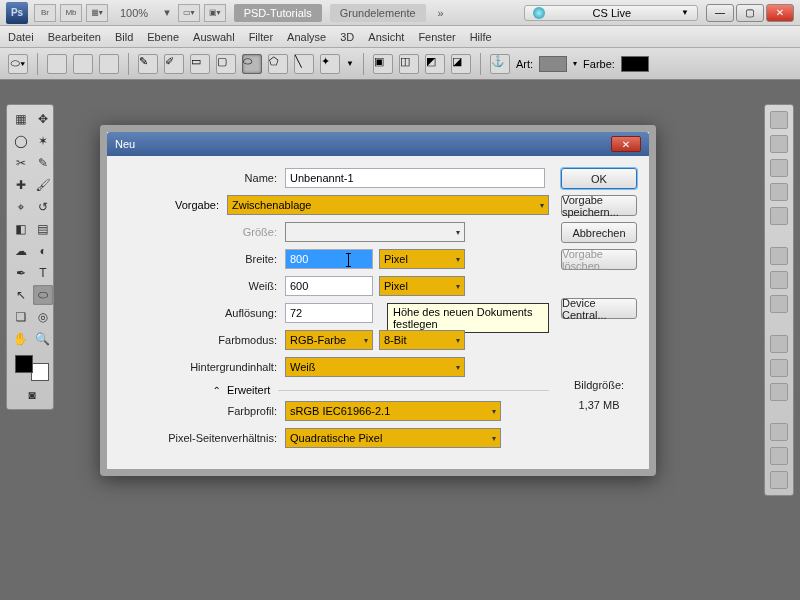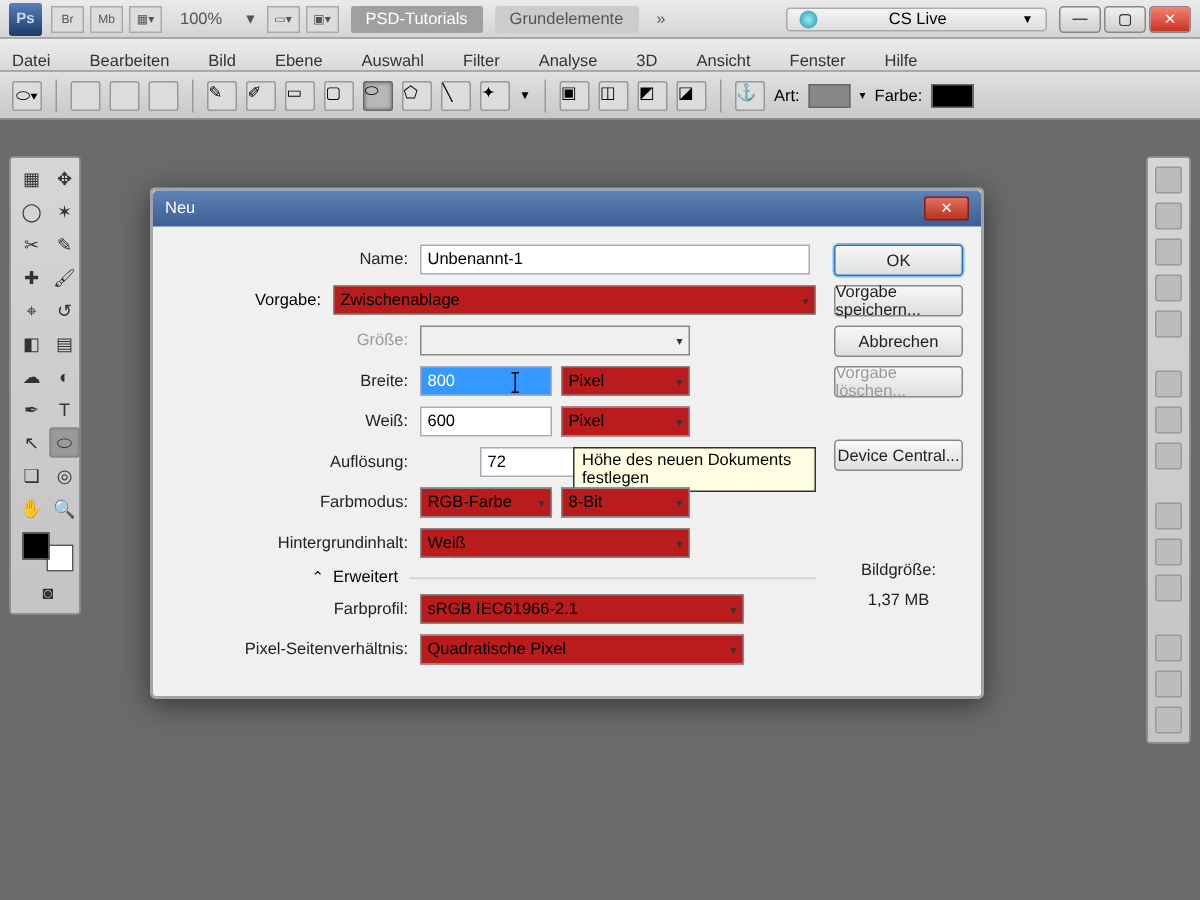--- a/index.html
+++ b/index.html
@@ -14,21 +14,21 @@
 .tab-like.active { background: #a0a0a0; color: #fff; }
 .spacer { flex: 1; }
 .window-btns { display: flex; gap: 2px; }
 .wbtn { width: 28px; height: 18px; border: 1px solid #888; border-radius: 3px; display: flex; align-items: center; justify-content: center; font-size: 10px; }
 .wbtn.min { background: linear-gradient(#f0f0f0,#d0d0d0); }
 .wbtn.max { background: linear-gradient(#f0f0f0,#d0d0d0); }
 .wbtn.close { background: linear-gradient(#f58070,#c93020); color: #fff; }
 .cslive { width: 12px; height: 12px; border-radius: 50%; background: radial-gradient(#a0ecf6,#1592a8); margin-right: 4px; }
 
 
-.menu-bar { height: 22px; background: linear-gradient(#ececec,#d9d9d9); border-bottom: 1px solid #aaa; display: flex; align-items: flex-end; padding: 0 8px; gap: 26px; }
+.menu-bar { height: 22px; background: linear-gradient(#ececec,#d9d9d9); border-bottom: 1px solid #aaa; display: flex; align-items: center; padding: 0 8px; gap: 14px; }
 .menu-item { color: #333; cursor: default; }
 
 
 .options-bar { height: 32px; background: linear-gradient(#e0e0e0,#c8c8c8); border-bottom: 1px solid #888; display: flex; align-items: center; padding: 0 8px; gap: 6px; }
 .sep { width: 1px; height: 22px; background: #999; margin: 0 3px; }
 .opt-icon { width: 20px; height: 20px; border: 1px solid #999; background: #dcdcdc; border-radius: 2px; }
 .opt-icon.selected { background: #b8b8b8; border-color: #666; box-shadow: inset 0 0 3px #666; }
 .swatch { width: 28px; height: 16px; border: 1px solid #666; background: #888; }
 .swatch.black { background: #000; }
 
@@ -38,35 +38,35 @@
 .tool.active { background: #9a9a9a; box-shadow: inset 0 0 2px #555; }
 .color-swatches { grid-column: 1/3; height: 30px; position: relative; margin-top: 2px;}
 .bgsw { position: absolute; width: 18px; height: 18px; background: #fff; border: 1px solid #555; right: 4px; bottom: 2px; }
 .fgsw { position: absolute; width: 18px; height: 18px; background: #000; border: 1px solid #555; left: 4px; top: 2px; }
 
 
 .right-strip { position: absolute; right: 6px; top: 104px; width: 30px; background: linear-gradient(#d6d6d6,#c4c4c4); border: 1px solid #888; border-radius: 3px; display: flex; flex-direction: column; gap: 6px; padding: 6px 0; align-items: center; }
 .r-icon { width: 18px; height: 18px; background: #bcbcbc; border: 1px solid #999; border-radius: 2px; }
 
 
-.dialog { position: absolute; left: 100px; top: 125px; width: 556px; background: #f0f0f0; border: 2px solid #a3a3a3; border-radius: 3px 3px 4px 4px; box-shadow: 0 4px 20px rgba(0,0,0,0.5); }
+.dialog { position: absolute; left: 100px; top: 125px; width: 556px; background: #f0f0f0; border: 7px solid #a3a3a3; border-radius: 3px 3px 4px 4px; box-shadow: 0 4px 20px rgba(0,0,0,0.5); }
 .dialog-title { height: 24px; background: linear-gradient(#5f83b7,#3b5f95); color: #fff; display: flex; align-items: center; padding: 0 8px; border-radius: 3px 3px 0 0; }
 .dlg-close { margin-left: auto; width: 30px; height: 16px; background: linear-gradient(#e27060,#b83322); border: 1px solid #7a221a; border-radius: 2px; display: flex; align-items: center; justify-content: center; color: #fff; font-size: 10px; }
 .dialog-body { display: flex; padding: 12px 12px 14px 12px; gap: 12px; margin-left: 44px; }
 .form-col { flex: 1; }
 .side-col { width: 132px; display: flex; flex-direction: column; gap: 6px; }
 .btn { height: 21px; border: 1px solid #888; background: linear-gradient(#f8f8f8,#dedede); border-radius: 3px; display: flex; align-items: center; justify-content: center; color: #222; }
 .btn.primary { border: 1px solid #2d74b8; box-shadow: 0 0 0 1px #7bbdf2; }
 .btn.disabled { color: #999; }
 .row { display: flex; align-items: center; margin-bottom: 7px; }
 .label { width: 122px; text-align: right; padding-right: 8px; color: #222; }
 .label.disabled { color: #999; }
 .input { height: 20px; border: 1px solid #aab; background: #fff; padding: 0 4px; display: flex; align-items: center; }
 .input.selected { background: #3399ff; color: #fff; text-align: center; }
-.select { border: 1px solid #888; background: #b91c1c; height: 20px; display: flex; align-items: center; padding: 0 4px; position: relative; }
+.select { border: 1px solid #888; background: #eab308; height: 20px; display: flex; align-items: center; padding: 0 4px; position: relative; }
 .select::after { content: "▾"; position: absolute; right: 4px; font-size: 8px; color: #333; }
 .select.disabled { background: #f0f0f0; color: #999; }
 .hr { border: none; border-top: 1px solid #ccc; margin: 6px 0 10px 0; }
 .tooltip-box { position: absolute; background: #ffffe1; border: 1px solid #333; padding: 2px 5px; font-size: 11px; }
 .size-label { text-align: center; margin-top: 54px; color: #222; }
 .ibeam { position: absolute; width: 1px; height: 14px; background: #000; }
 .ibeam::before, .ibeam::after { content: ""; position: absolute; left: -2px; width: 5px; height: 1px; background: #000; }
 .ibeam::before { top: 0; } .ibeam::after { bottom: 0; }
 </style>
 </head>
@@ -218,21 +218,21 @@
         </div>
         <div style="width:6px;"></div>
         <div class="select" style="width:86px;">Pixel</div>
       </div>
       <div class="row">
         <div class="label">Weiß:</div>
         <div class="input" style="width:88px;">600</div>
         <div style="width:6px;"></div>
         <div class="select" style="width:86px;">Pixel</div>
       </div>
-      <div class="row" style="position:relative;gap:40px;">
+      <div class="row" style="position:relative;">
         <div class="label">Auflösung:</div>
         <div class="input" style="width:88px;">72</div>
         <div class="tooltip-box" style="left:224px;top:0px;">Höhe des neuen Dokuments festlegen</div>
       </div>
       <div class="row">
         <div class="label">Farbmodus:</div>
         <div class="select" style="width:88px;">RGB-Farbe</div>
         <div style="width:6px;"></div>
         <div class="select" style="width:86px;">8-Bit</div>
       </div>

